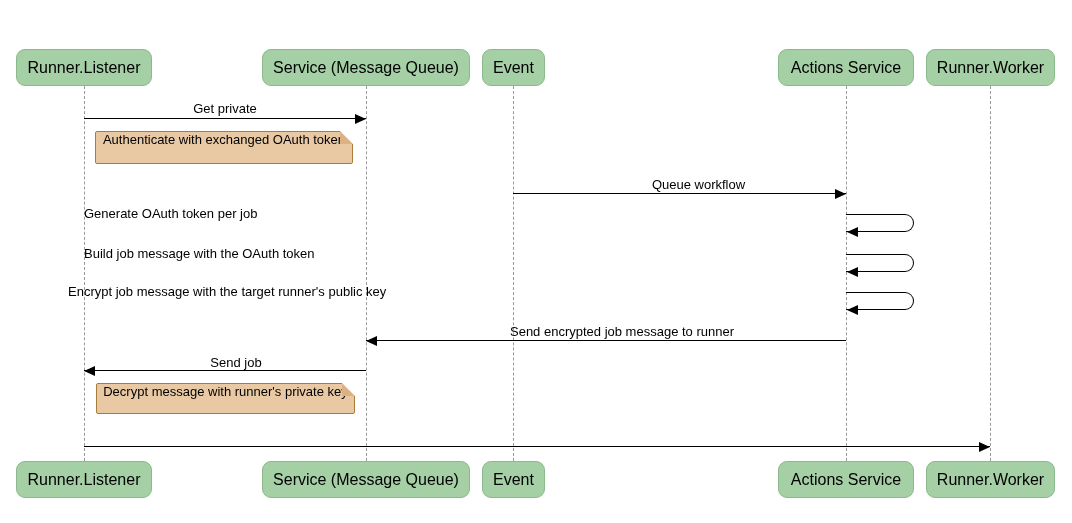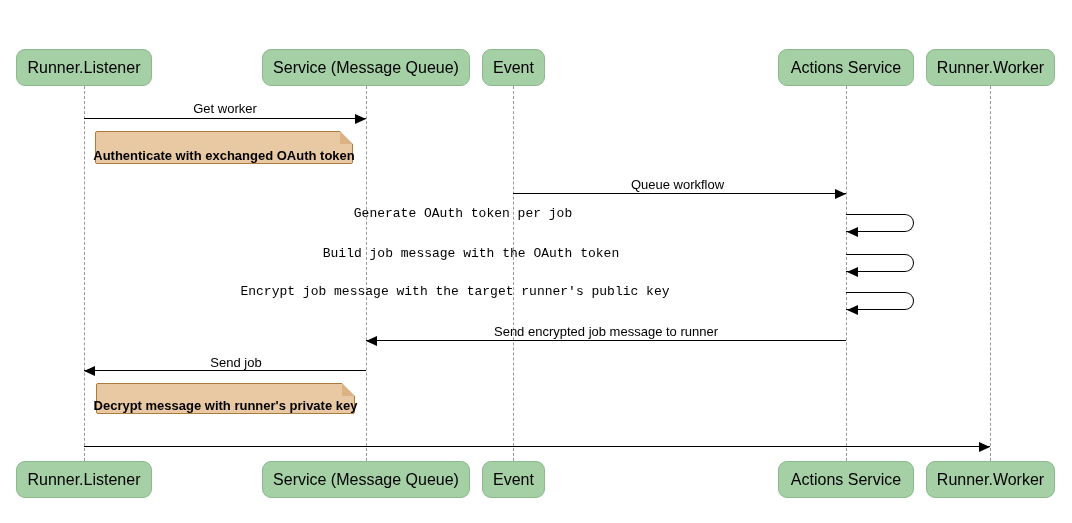--- a/index.html
+++ b/index.html
@@ -48,21 +48,21 @@
   .actor.top { top: 49px; }
   .actor.bottom { top: 461px; }
   .msg-label {
     position: absolute;
     font-size: 13px;
     height: 16px;
     line-height: 16px;
     text-align: center;
     white-space: nowrap;
   }
-  .msg-label.right-align { text-align: center; font-family: Liberation Mono, monospace; }
+  .msg-label.right-align { text-align: left; }
   .msg-line {
     position: absolute;
     height: 0;
     border-top: 1.5px solid var(--arrow, #000000);
   }
   .ah {
     position: absolute;
     width: 0;
     height: 0;
     border-top: 5px solid transparent;
@@ -81,25 +81,24 @@
     border-top-right-radius: 10px;
     border-bottom-right-radius: 10px;
   }
   .note {
     position: absolute;
     background: var(--note-fill, #e9c9a4);
     border: 1px solid var(--note-border, #aa7c3c);
     border-radius: 2px;
     box-sizing: border-box;
     display: flex;
-    align-items: flex-end;
+    align-items: flex-start;
     justify-content: center;
     font-size: 13px;
     white-space: nowrap;
-    font-weight: bold;
   }
   .note .fold {
     position: absolute;
     top: -1px;
     right: -1px;
     width: 0;
     height: 0;
     border-style: solid;
     border-width: 0 13px 13px 0;
     border-color: #ffffff #ffffff #dcb285 #dcb285;
@@ -116,46 +115,46 @@
   <div class="lifeline" style="left:513px"></div>
   <div class="lifeline" style="left:846px"></div>
   <div class="lifeline" style="left:990px"></div>
 
   <div class="actor top" style="left:16px;width:136px">Runner.Listener</div>
   <div class="actor top" style="left:262px;width:208px">Service (Message Queue)</div>
   <div class="actor top" style="left:482px;width:63px">Event</div>
   <div class="actor top" style="left:778px;width:136px">Actions Service</div>
   <div class="actor top" style="left:926px;width:129px">Runner.Worker</div>
 
-  <div class="msg-label" style="left:84px;width:282px;top:101px">Get worker</div>
+  <div class="msg-label" style="left:84px;width:282px;top:101px">Get private</div>
   <div class="msg-line" style="left:84px;width:282px;top:118px"></div>
   <div class="ah r" style="left:355px;top:114px"></div>
 
   <div class="note" style="left:95px;top:131px;width:258px;height:33px">
     <span class="fold"></span>
     <span>Authenticate with exchanged OAuth token</span>
   </div>
 
-  <div class="msg-label" style="left:511px;width:333px;top:177px">Queue workflow</div>
+  <div class="msg-label" style="left:532px;width:333px;top:177px">Queue workflow</div>
   <div class="msg-line" style="left:513px;width:333px;top:193px"></div>
   <div class="ah r" style="left:835px;top:189px"></div>
 
   <div class="msg-label right-align" style="left:84px;right:230px;top:206px">Generate OAuth token per job</div>
   <div class="self-loop" style="top:214px"></div>
   <div class="ah l" style="left:847px;top:227px"></div>
 
-  <div class="msg-label right-align" style="left:100px;right:230px;top:246px">Build job message with the OAuth token</div>
+  <div class="msg-label right-align" style="left:84px;right:230px;top:246px">Build job message with the OAuth token</div>
   <div class="self-loop" style="top:254px"></div>
   <div class="ah l" style="left:847px;top:267px"></div>
 
   <div class="msg-label right-align" style="left:68px;right:230px;top:284px">Encrypt job message with the target runner's public key</div>
   <div class="self-loop" style="top:292px"></div>
   <div class="ah l" style="left:847px;top:305px"></div>
 
-  <div class="msg-label" style="left:366px;width:480px;top:324px">Send encrypted job message to runner</div>
+  <div class="msg-label" style="left:382px;width:480px;top:324px">Send encrypted job message to runner</div>
   <div class="msg-line" style="left:366px;width:480px;top:340px"></div>
   <div class="ah l" style="left:366px;top:336px"></div>
 
   <div class="msg-label" style="left:95px;width:282px;top:355px">Send job</div>
   <div class="msg-line" style="left:84px;width:282px;top:370px"></div>
   <div class="ah l" style="left:84px;top:366px"></div>
 
   <div class="note" style="left:96px;top:383px;width:259px;height:31px">
     <span class="fold"></span>
     <span>Decrypt message with runner's private key</span>

